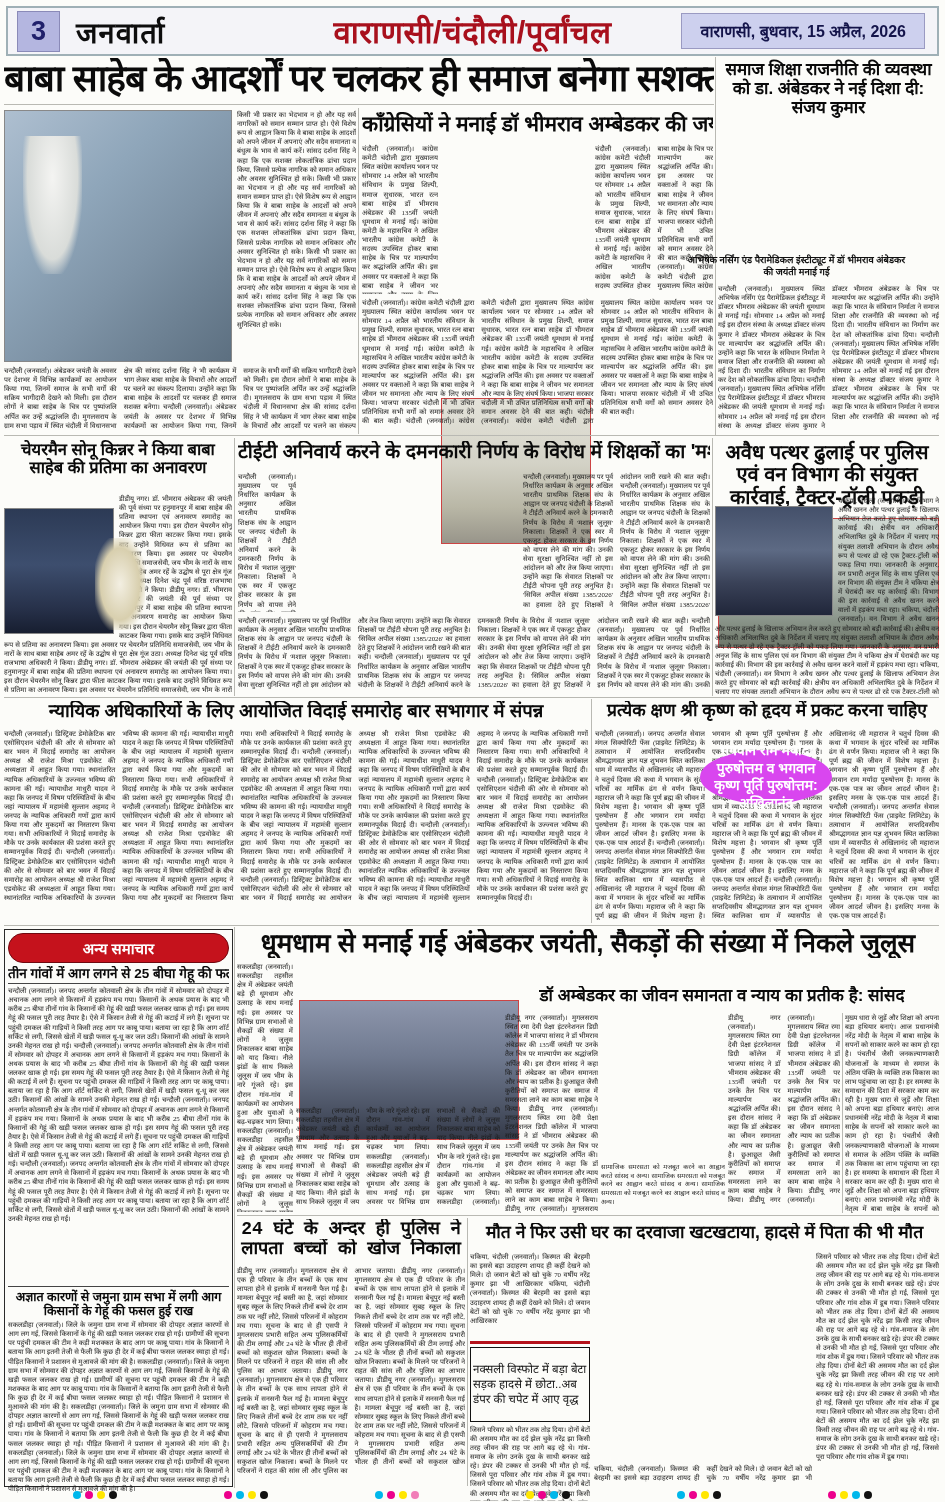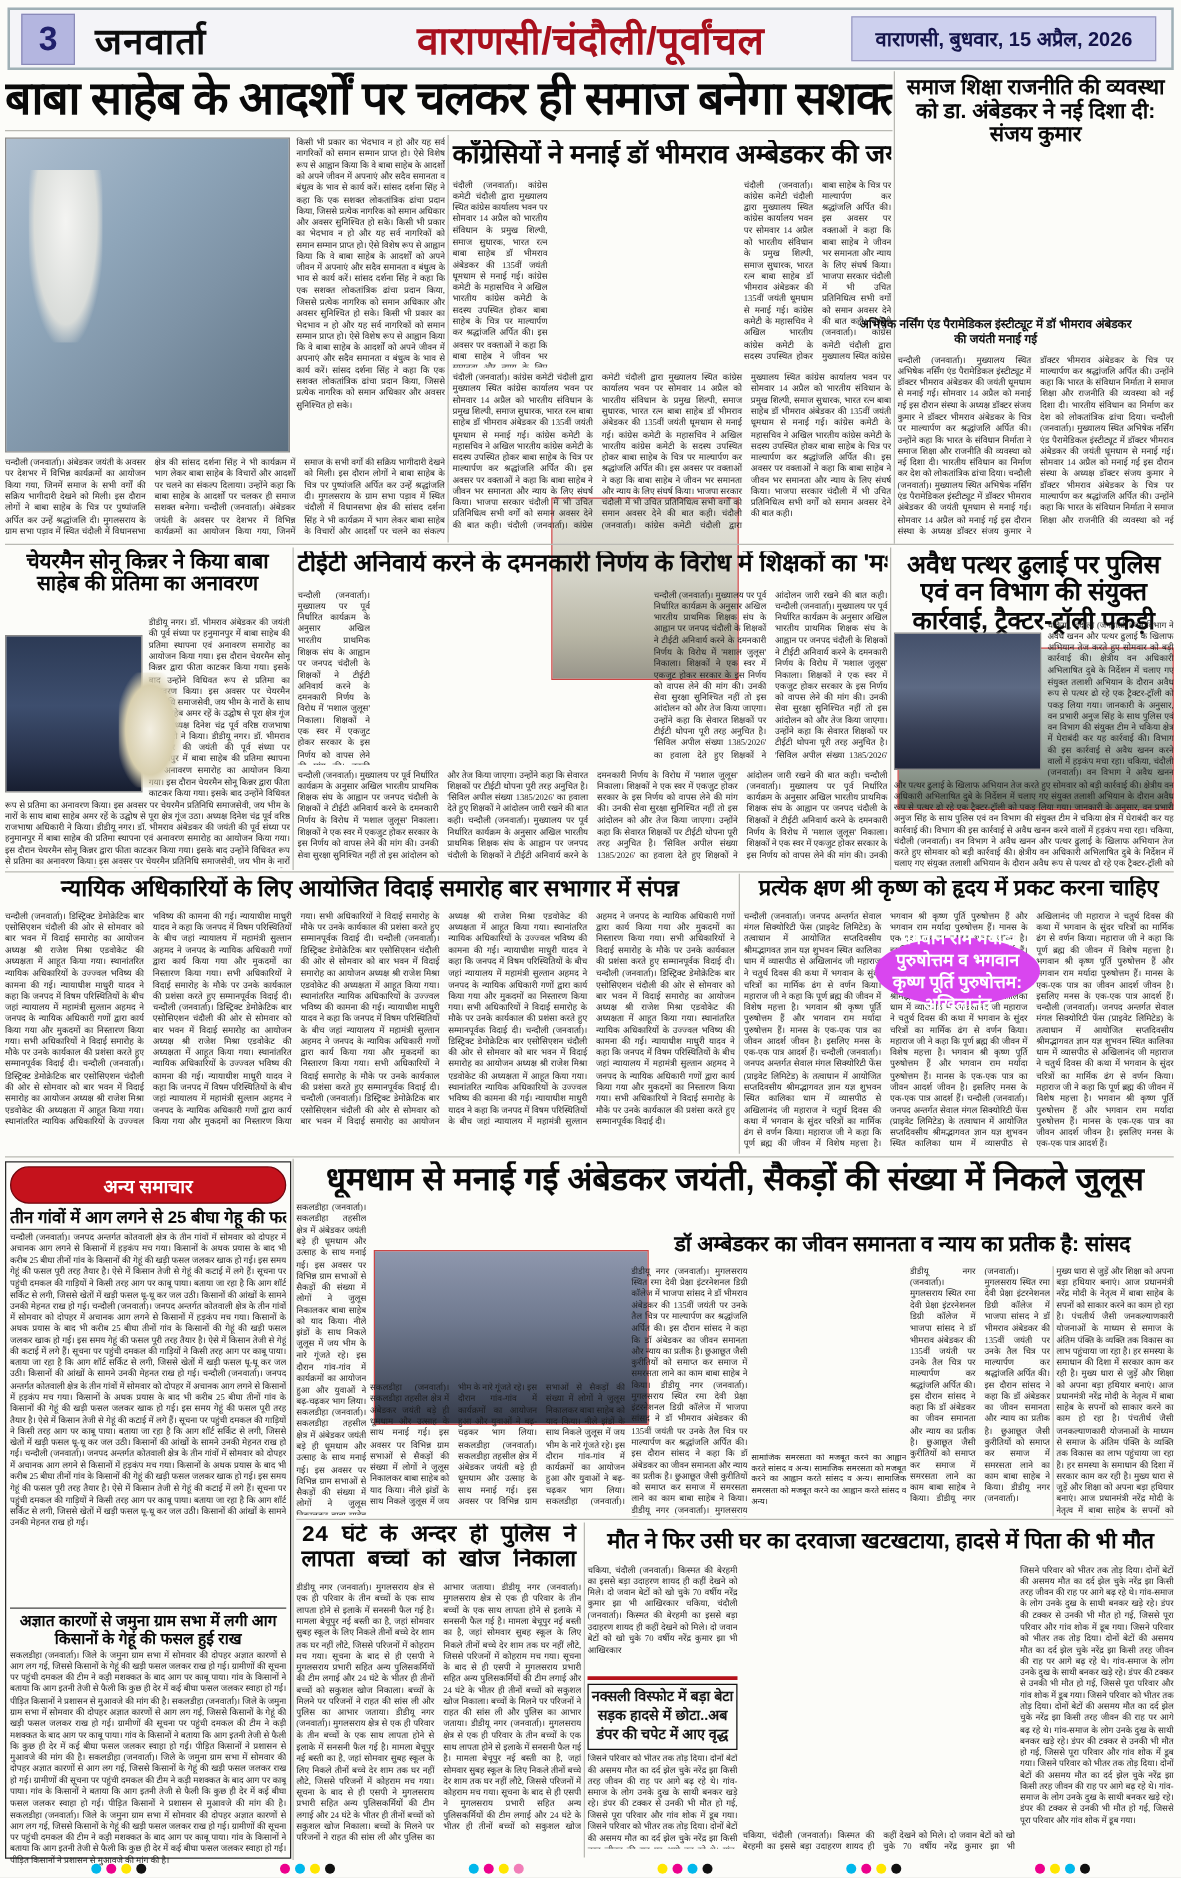--- a/index.html
+++ b/index.html
@@ -47,22 +47,22 @@
   .vr{background:#b9b9b3;width:1px;}
   .hr{background:#b9b9b3;height:1px;}
   
   .news-pill{background:#c5121c;color:#fff;text-align:center;font-weight:bold;font-size:15px;
              border-radius:15px;padding:4px 0;border:1px solid #70080f;}
   .boxed{border:1.5px solid #2a2a2a;box-sizing:border-box;}
   .badge-oval{background:#d946ef;color:#fff;border-radius:50%;display:flex;align-items:center;
               justify-content:center;text-align:center;font-weight:bold;font-size:14px;
               line-height:1.25;padding:8px 10px;box-sizing:border-box;}
   .red-rule{height:3px;background:#b5121b;margin:3px 0;}
-  .sub-box{border:1.5px solid #111;font-weight:bold;font-size:11.5px;text-align:center;
-           line-height:1.3;padding:3px 2px;box-sizing:border-box;}
+  .sub-box{border:1.5px solid #111;font-weight:normal;font-size:11.5px;
+           line-height:1.3;padding:14px 2px;box-sizing:border-box;}
   
   .dots-row{left:0;top:1489px;width:945px;height:12px;display:flex;justify-content:space-around;
             align-items:center;padding:0 20px;box-sizing:border-box;}
   .dot-group{display:flex;gap:4px;}
   .dot{width:8px;height:8px;border-radius:50%;display:inline-block;}
 </style>
 </head>
 <body>
 
 <div id="page">

